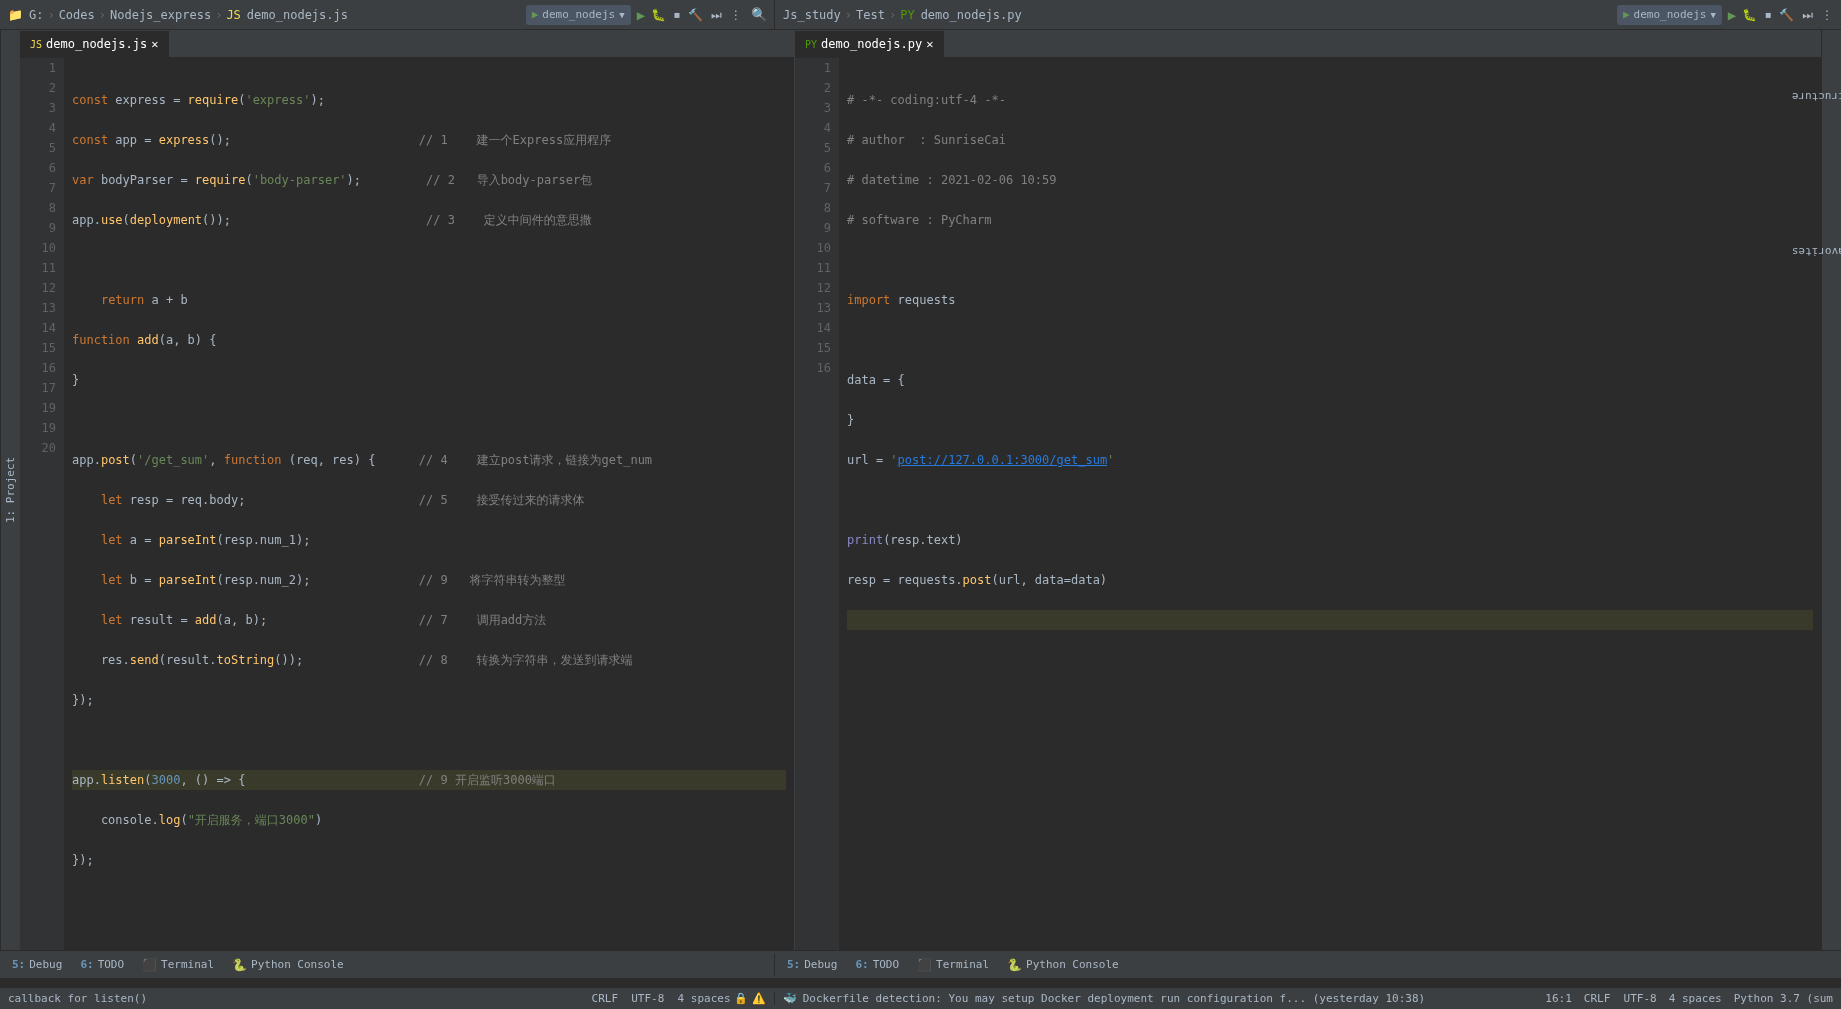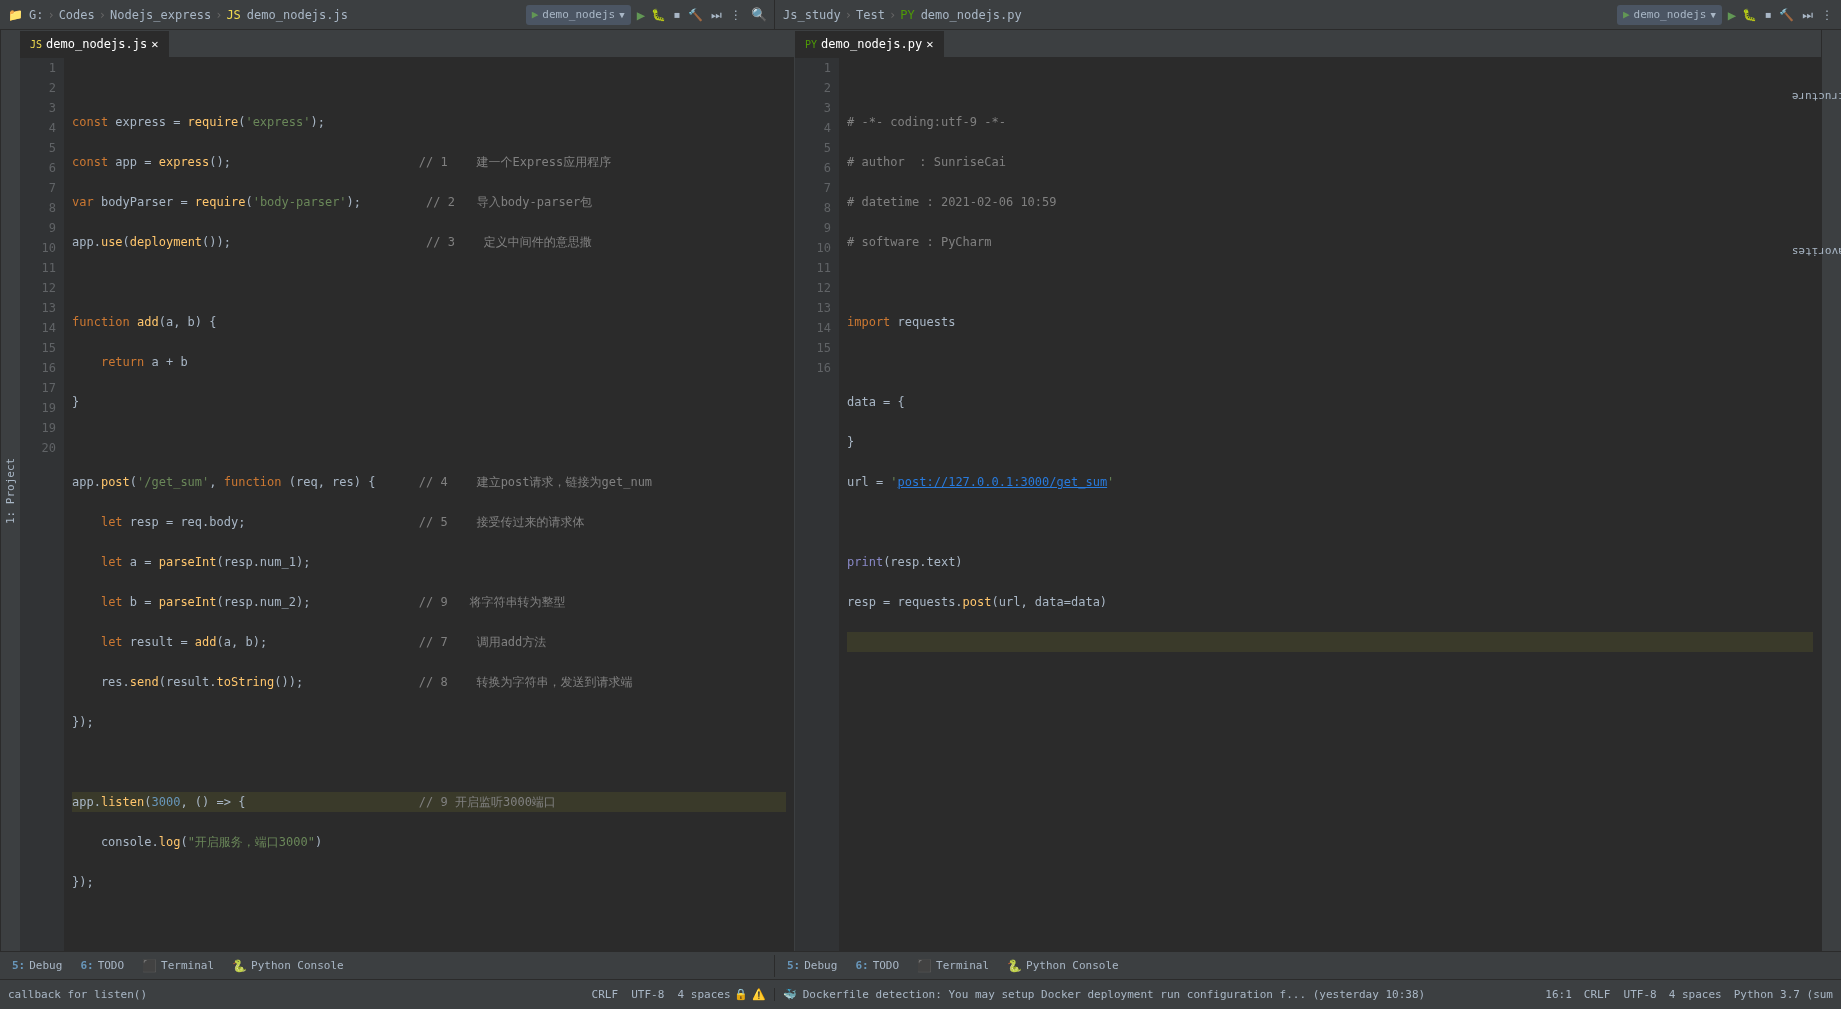--- a/index.html
+++ b/index.html
@@ -172,21 +172,20 @@
     }
     .line-numbers div { height: 20px; }
 
     .code-content {
       flex: 1;
       padding: 12px 8px;
       font-size: 12px;
       line-height: 20px;
       white-space: pre;
       overflow: hidden;
-      margin-top: 22px;
     }
     .code-line {
       height: 20px;
       display: block;
     }
     .code-line.highlighted {
       background: #3a3a2a;
     }
 
     
@@ -211,27 +210,28 @@
       writing-mode: vertical-rl;
       font-size: 11px;
       color: #a9b7c6;
       cursor: pointer;
       padding: 8px 4px;
       white-space: nowrap;
     }
 
     
     .status-bar {
-      height: 30px;
+      height: 22px;
       background: #3c3f41;
       display: flex;
       align-items: center;
       border-top: 1px solid #2b2b2b;
       font-size: 11px;
       color: #a9b7c6;
+      margin-top: 9px;
     }
     .status-left {
       width: 775px;
       display: flex;
       align-items: center;
       padding: 0 8px;
       border-right: 1px solid #2b2b2b;
     }
     .status-right {
       flex: 1;
@@ -402,22 +402,22 @@
             <div>19</div>
             <div>19</div>
             <div>20</div>
         </div>
         <div class="code-content">
 <span class="code-line"><span class="kw">const</span> express = <span class="fn">require</span>(<span class="str">'express'</span>);</span>
 <span class="code-line"><span class="kw">const</span> app = <span class="fn">express</span>();                          <span class="cmt">// 1    建一个Express应用程序</span></span>
 <span class="code-line"><span class="kw">var</span> bodyParser = <span class="fn">require</span>(<span class="str">'body-parser'</span>);         <span class="cmt">// 2   导入body-parser包</span></span>
 <span class="code-line">app.<span class="fn">use</span>(<span class="fn">deployment</span>());                           <span class="cmt">// 3    定义中间件的意思撒</span></span>
 <span class="code-line"></span>
+<span class="code-line">    <span class="kw">return</span> a + b</span>
 <span class="code-line"><span class="kw">function</span> <span class="fn">add</span>(a, b) {</span>
-<span class="code-line">    <span class="kw">return</span> a + b</span>
 <span class="code-line">}</span>
 <span class="code-line"></span>
 <span class="code-line">app.<span class="fn">post</span>(<span class="str">'/get_sum'</span>, <span class="kw">function</span> (req, res) {      <span class="cmt">// 4    建立post请求，链接为get_num</span></span>
 <span class="code-line">    <span class="kw">let</span> resp = req.body;                        <span class="cmt">// 5    接受传过来的请求体</span></span>
 <span class="code-line">    <span class="kw">let</span> a = <span class="fn">parseInt</span>(resp.num_1);</span>
 <span class="code-line">    <span class="kw">let</span> b = <span class="fn">parseInt</span>(resp.num_2);               <span class="cmt">// 9   将字符串转为整型</span></span>
 <span class="code-line">    <span class="kw">let</span> result = <span class="fn">add</span>(a, b);                     <span class="cmt">// 7    调用add方法</span></span>
 <span class="code-line">    res.<span class="fn">send</span>(result.<span class="fn">toString</span>());                <span class="cmt">// 8    转换为字符串，发送到请求端</span></span>
 <span class="code-line">});</span>
 <span class="code-line"></span>
@@ -450,21 +450,21 @@
             <div>9</div>
             <div>10</div>
           <div>11</div>
             <div>12</div>
             <div>13</div>
             <div>14</div>
             <div>15</div>
           <div>16</div>
         </div>
         <div class="code-content">
-<span class="code-line"><span class="cmt"># -*- coding:utf-9 -*-</span></span>
+<span class="code-line"><span class="cmt"># -*- coding:utf-4 -*-</span></span>
 <span class="code-line"><span class="cmt"># author  : SunriseCai</span></span>
 <span class="code-line"><span class="cmt"># datetime : 2021-02-06 10:59</span></span>
 <span class="code-line"><span class="cmt"># software : PyCharm</span></span>
 <span class="code-line"></span>
 <span class="code-line"><span class="kw">import</span> requests</span>
 <span class="code-line"></span>
 <span class="code-line">data = {</span>
 <span class="code-line">}</span>
 <span class="code-line">url = <span class="str">'</span><span class="url-color">post://127.0.0.1:3000/get_sum</span><span class="str">'</span></span>
 <span class="code-line"></span>

